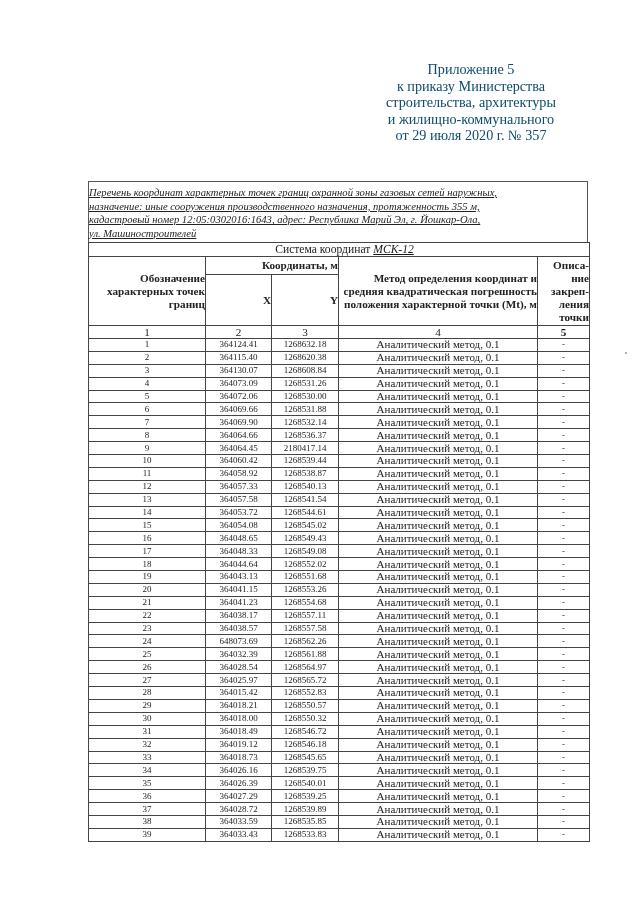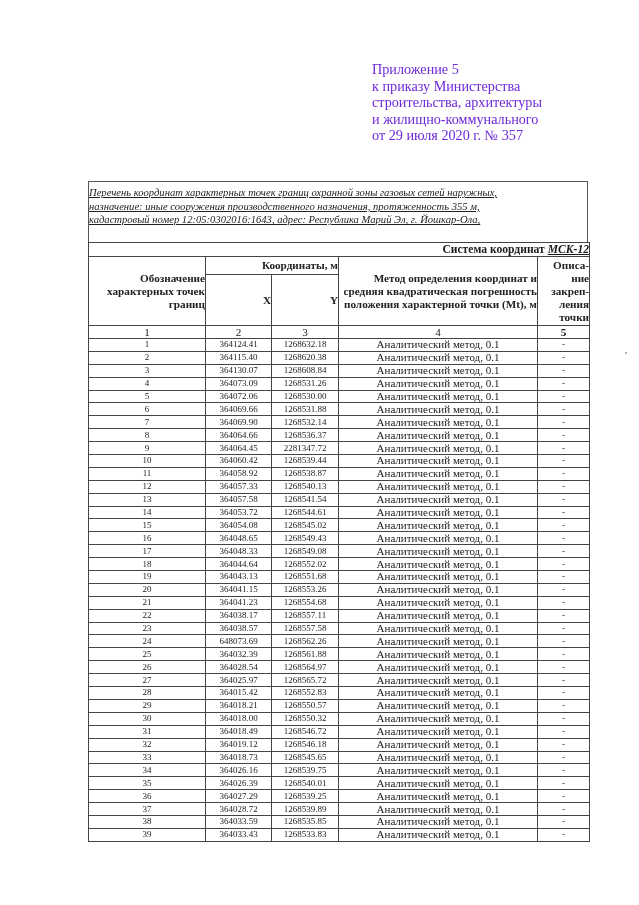--- a/index.html
+++ b/index.html
@@ -1,38 +1,38 @@
 <!DOCTYPE html>
 <html><head>
 <meta charset="utf-8">
 <style>
   html, body { margin: 0; padding: 0; }
   body {
     width: 639px; height: 905px; background: #ffffff; position: relative; overflow: hidden;
     font-family: "Liberation Serif", "DejaVu Serif", serif; color: #1a1a1a;
   }
   .appendix {
-    position: absolute; left: 372px; top: 61px; width: 240px;
-    text-align: left; font-size: 14.2px; line-height: 16.6px; color: #6d28d9;
+    position: absolute; left: 351px; top: 61px; width: 240px;
+    text-align: center; font-size: 14.2px; line-height: 16.6px; color: #0c4a6e;
   }
   .appendix div { white-space: nowrap; }
   .title-box {
     position: absolute; left: 88px; top: 181px; width: 500px; height: 61px;
     border: 1px solid #555; border-bottom: none; box-sizing: border-box;
     text-align: left; font-style: italic; font-size: 10.6px; line-height: 13.6px;
     padding-top: 4px; color: #222;
   }
   .title-box div { text-decoration: underline; white-space: nowrap; }
   table {
     position: absolute; left: 88px; top: 242px; width: 501px;
     border-collapse: collapse; table-layout: fixed;
   }
   td, th { border: 1px solid #444; padding: 0; text-align: center; vertical-align: middle; }
   .sys-row td {
-    text-align: right; font-weight: bold; font-size: 11.6px; height: 13px; padding-left: 11px;
+    text-align: center; font-weight: normal; font-size: 11.6px; height: 13px; padding-left: 11px;
     border-bottom: 1px solid #444;
   }
   .sys-row .sysval { font-style: italic; text-decoration: underline; }
   th { font-weight: bold; font-size: 11.2px; line-height: 13px; color: #222; text-align: right; }
   .hdr-top th { height: 17px; }
   .hdr-bot th { height: 50px; }
   .num-row td { font-size: 11.2px; height: 12px; line-height: 12px; }
   .num-row td.bold { font-weight: bold; }
   .data td { font-size: 9px; height: 11.9px; line-height: 11px; color: #222; }
   .data td.method { font-size: 11px; }
@@ -46,20 +46,21 @@
   <div>к приказу Министерства</div>
   <div>строительства, архитектуры</div>
   <div>и жилищно-коммунального</div>
   <div>от 29 июля 2020 г. № 357</div>
 </div>
 
 <div class="title-box">
   <div>Перечень координат характерных точек границ охранной зоны газовых сетей наружных,</div>
   <div>назначение: иные сооружения производственного назначения, протяженность 355 м,</div>
   <div>кадастровый номер 12:05:0302016:1643, адрес: Республика Марий Эл, г. Йошкар-Ола,</div>
+  <div>ул. Машиностроителей</div>
 </div>
 
 <table>
   <colgroup>
     <col style="width:117px">
     <col style="width:66px">
     <col style="width:67px">
     <col style="width:199px">
     <col style="width:52px">
   </colgroup>
@@ -136,21 +137,21 @@
       <tr class="data">
         <td>8</td>
         <td>364064.66</td>
         <td>1268536.37</td>
         <td class="method">Аналитический метод, 0.1</td>
         <td>-</td>
       </tr>
       <tr class="data">
         <td>9</td>
         <td>364064.45</td>
-        <td>2281347.72</td>
+        <td>2180417.14</td>
         <td class="method">Аналитический метод, 0.1</td>
         <td>-</td>
       </tr>
       <tr class="data">
         <td>10</td>
         <td>364060.42</td>
         <td>1268539.44</td>
         <td class="method">Аналитический метод, 0.1</td>
         <td>-</td>
       </tr>

